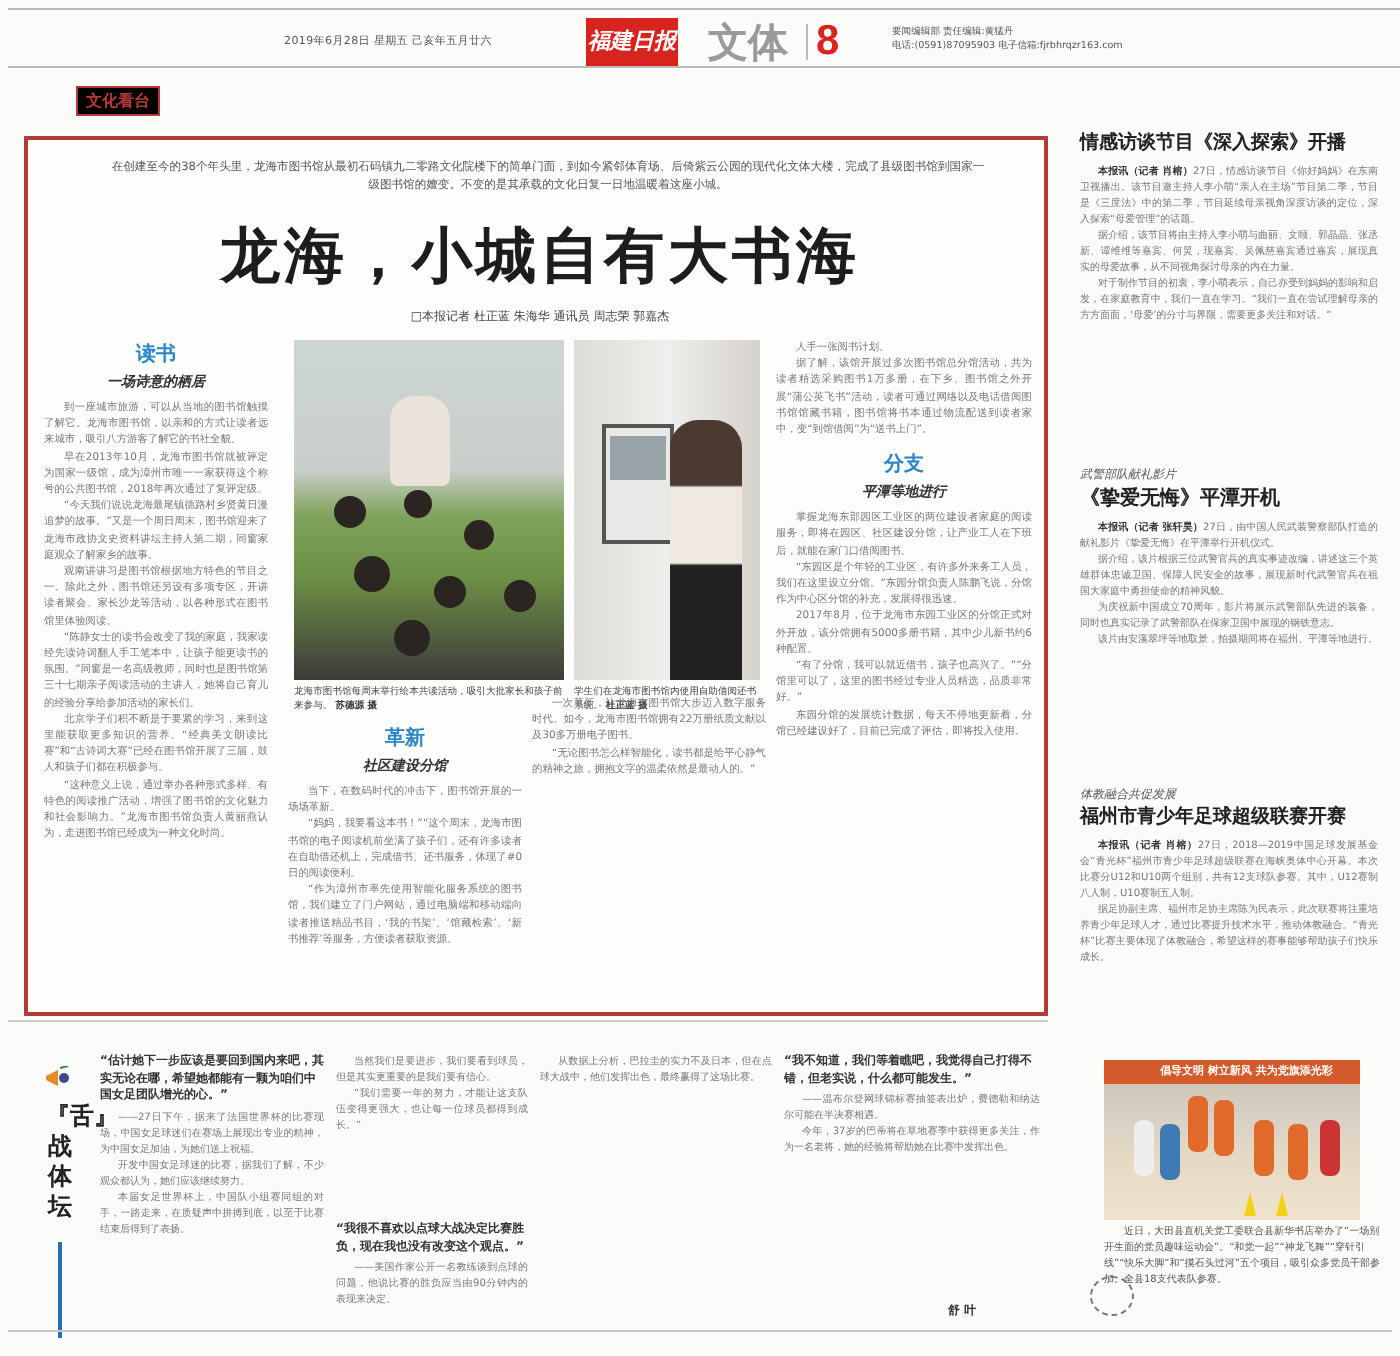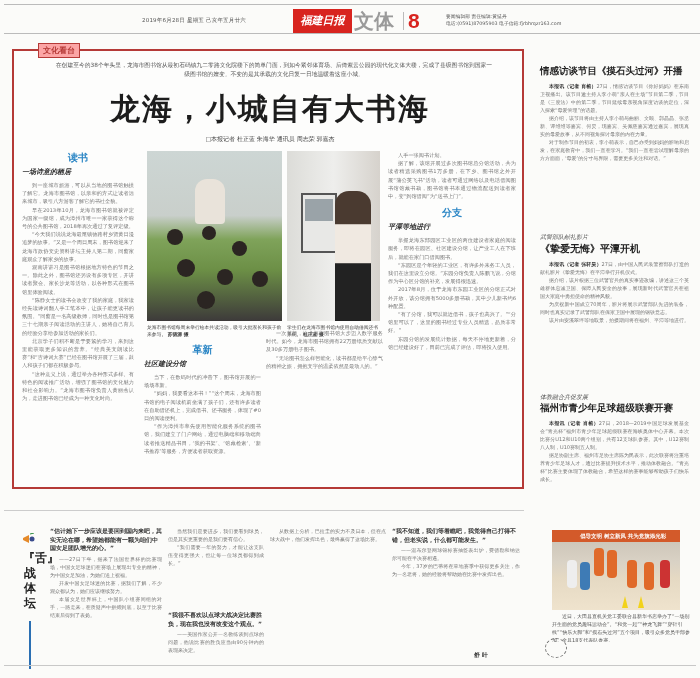--- a/index.html
+++ b/index.html
@@ -3,35 +3,35 @@
 <meta charset="utf-8">
 <style>
   * { box-sizing: border-box; margin: 0; padding: 0; }
   html, body { width: 700px; height: 678px; overflow: hidden; background: #f3f3f1; }
   body { font-family: "DejaVu Sans", sans-serif; color: #333; position: relative; }
   .page { position: absolute; left: 0; top: 0; width: 700px; height: 678px; background: #fbfbf9; }
 
   
   .masthead { position: absolute; left: 4px; top: 4px; width: 696px; height: 30px; border-top: 1px solid #bbb; border-bottom: 1px solid #bbb; }
   .mh-date { position: absolute; left: 138px; top: 12px; font-size: 5.5px; color: #555; letter-spacing: 0.2px; }
-  .mh-logo { position: absolute; left: 289px; top: 4px; width: 59px; height: 24px; background: #d8241f; color: #fff; font-family: "DejaVu Serif", serif; font-style: italic; font-weight: bold; font-size: 11px; text-align: center; line-height: 24px; }
+  .mh-logo { position: absolute; left: 289px; top: 4px; width: 46px; height: 24px; background: #d8241f; color: #fff; font-family: "DejaVu Serif", serif; font-style: italic; font-weight: bold; font-size: 11px; text-align: center; line-height: 24px; }
   .mh-section { position: absolute; left: 350px; top: 4px; font-size: 20px; color: #9a9a9a; font-weight: bold; line-height: 24px; }
   .mh-divider { position: absolute; left: 399px; top: 7px; width: 1px; height: 18px; background: #bbb; }
   .mh-pagenum { position: absolute; left: 404px; top: 4px; font-size: 21px; color: #d8241f; font-weight: bold; line-height: 24px; font-family: "Liberation Sans", sans-serif; }
   .mh-info { position: absolute; left: 442px; top: 8px; font-size: 4.8px; color: #555; line-height: 7px; }
 
   
-  .feature { position: absolute; left: 12px; top: 49px; width: 512px; height: 440px; border: 2px solid #b53a37; background: #fdfdfc; }
-  .column-tag { position: absolute; left: 38px; top: 43px; padding: 1px 4px; border: 1.5px solid #b53a37; background: #fca5a5; color: #b53a37; font-size: 8px; font-weight: bold; z-index: 2; }
+  .feature { position: absolute; left: 12px; top: 68px; width: 512px; height: 440px; border: 2px solid #b53a37; background: #fdfdfc; }
+  .column-tag { position: absolute; left: 38px; top: 43px; padding: 1px 4px; border: 1.5px solid #b53a37; background: #000000; color: #b53a37; font-size: 8px; font-weight: bold; z-index: 2; }
   .lead { position: absolute; left: 40px; top: 10px; width: 440px; font-size: 5.8px; line-height: 9px; color: #555; text-align: center; }
   .headline { position: absolute; left: 0; top: 38px; width: 512px; text-align: center; font-size: 30px; font-weight: bold; color: #1d1d1d; letter-spacing: 2px; }
   .byline { position: absolute; left: 0; top: 84px; width: 512px; text-align: center; font-size: 6px; color: #444; }
 
   .subsec-title { font-size: 10px; font-weight: bold; color: #2b86c5; text-align: center; }
-  .subsec-sub { font-size: 7px; font-weight: bold; font-style: italic; color: #333; text-align: left; font-family: Liberation Mono, monospace; margin-top: 2px; }
+  .subsec-sub { font-size: 7px; font-weight: bold; font-style: italic; color: #333; text-align: center; font-family: Liberation Mono, monospace; margin-top: 2px; }
   .body-text { font-size: 5.2px; line-height: 8.2px; color: #777; text-align: justify; text-indent: 10px; }
   .body-text p { margin-bottom: 0; }
 
   .col1 { position: absolute; left: 8px; top: 100px; width: 112px; }
   .photo1 { position: absolute; left: 133px; top: 100px; width: 135px; height: 170px; background: linear-gradient(180deg, #cdd6d4 0%, #c9cfcb 38%, #7fa35a 52%, #6c8f46 70%, #3d3a3a 100%); overflow: hidden; }
   .photo1 .teacher { position: absolute; left: 48px; top: 28px; width: 30px; height: 45px; background: #e9e3da; border-radius: 12px 12px 4px 4px; }
   .photo1 .kid { position: absolute; border-radius: 50%; background: #2b2522; }
   .photo2 { position: absolute; left: 273px; top: 100px; width: 93px; height: 170px; background: linear-gradient(90deg, #dcdcd8 0%, #eeeeec 50%, #d6d2cc 100%); overflow: hidden; }
   .photo2 .kiosk { position: absolute; left: 14px; top: 42px; width: 36px; height: 60px; background: #e8e8e6; border: 2px solid #555; }
   .photo2 .screen { position: absolute; left: 18px; top: 48px; width: 28px; height: 22px; background: #9aa3a8; }
@@ -157,21 +157,21 @@
         <p>“东园区是个年轻的工业区，有许多外来务工人员，我们在这里设立分馆。”东园分馆负责人陈鹏飞说，分馆作为中心区分馆的补充，发展得很迅速。</p>
         <p>2017年8月，位于龙海市东园工业区的分馆正式对外开放，该分馆拥有5000多册书籍，其中少儿新书约6种配置。</p>
         <p>“有了分馆，我可以就近借书，孩子也高兴了。”“分馆里可以了，这里的图书经过专业人员精选，品质非常好。”</p>
         <p>东园分馆的发展统计数据，每天不停地更新着，分馆已经建设好了，目前已完成了评估，即将投入使用。</p>
       </div>
     </div>
   </div>
 
   <div class="right-col">
     <div class="brief" style="top:10px;height:150px;overflow:hidden;">
-      <div class="brief-title" style="font-size:9.5px;">情感访谈节目《摸石头过河》开播</div>
+      <div class="brief-title" style="font-size:9.5px;">情感访谈节目《深入探索》开播</div>
       <div class="brief-body">
         <p><span class="lead-in">本报讯（记者 肖榕）</span><span>27日，情感访谈节目《你好妈妈》在东南卫视播出。该节目邀主持人李小萌“亲人在主场”节目第二季，节目是《三度法》中的第二季，节目延续母亲视角深度访谈的定位，深入探索“母爱管理”的话题。</span></p>
         <p>据介绍，该节目将由主持人李小萌与曲丽、文颐、郭晶晶、张丞新、谭维维等嘉宾、何炅，现嘉宾、吴佩慈嘉宾通过嘉宾，展现真实的母爱故事，从不同视角探讨母亲的内在力量。</p>
         <p>对于制作节目的初衷，李小萌表示，自己亦受到妈妈的影响和启发，在家庭教育中，我们一直在学习。“我们一直在尝试理解母亲的方方面面，‘母爱’的分寸与界限，需要更多关注和对话。”</p>
       </div>
     </div>
 
     <div class="brief" style="top:178px;height:150px;overflow:hidden;">
       <div class="brief-kicker">武警部队献礼影片</div>
       <div class="brief-title">《挚爱无悔》平潭开机</div>

